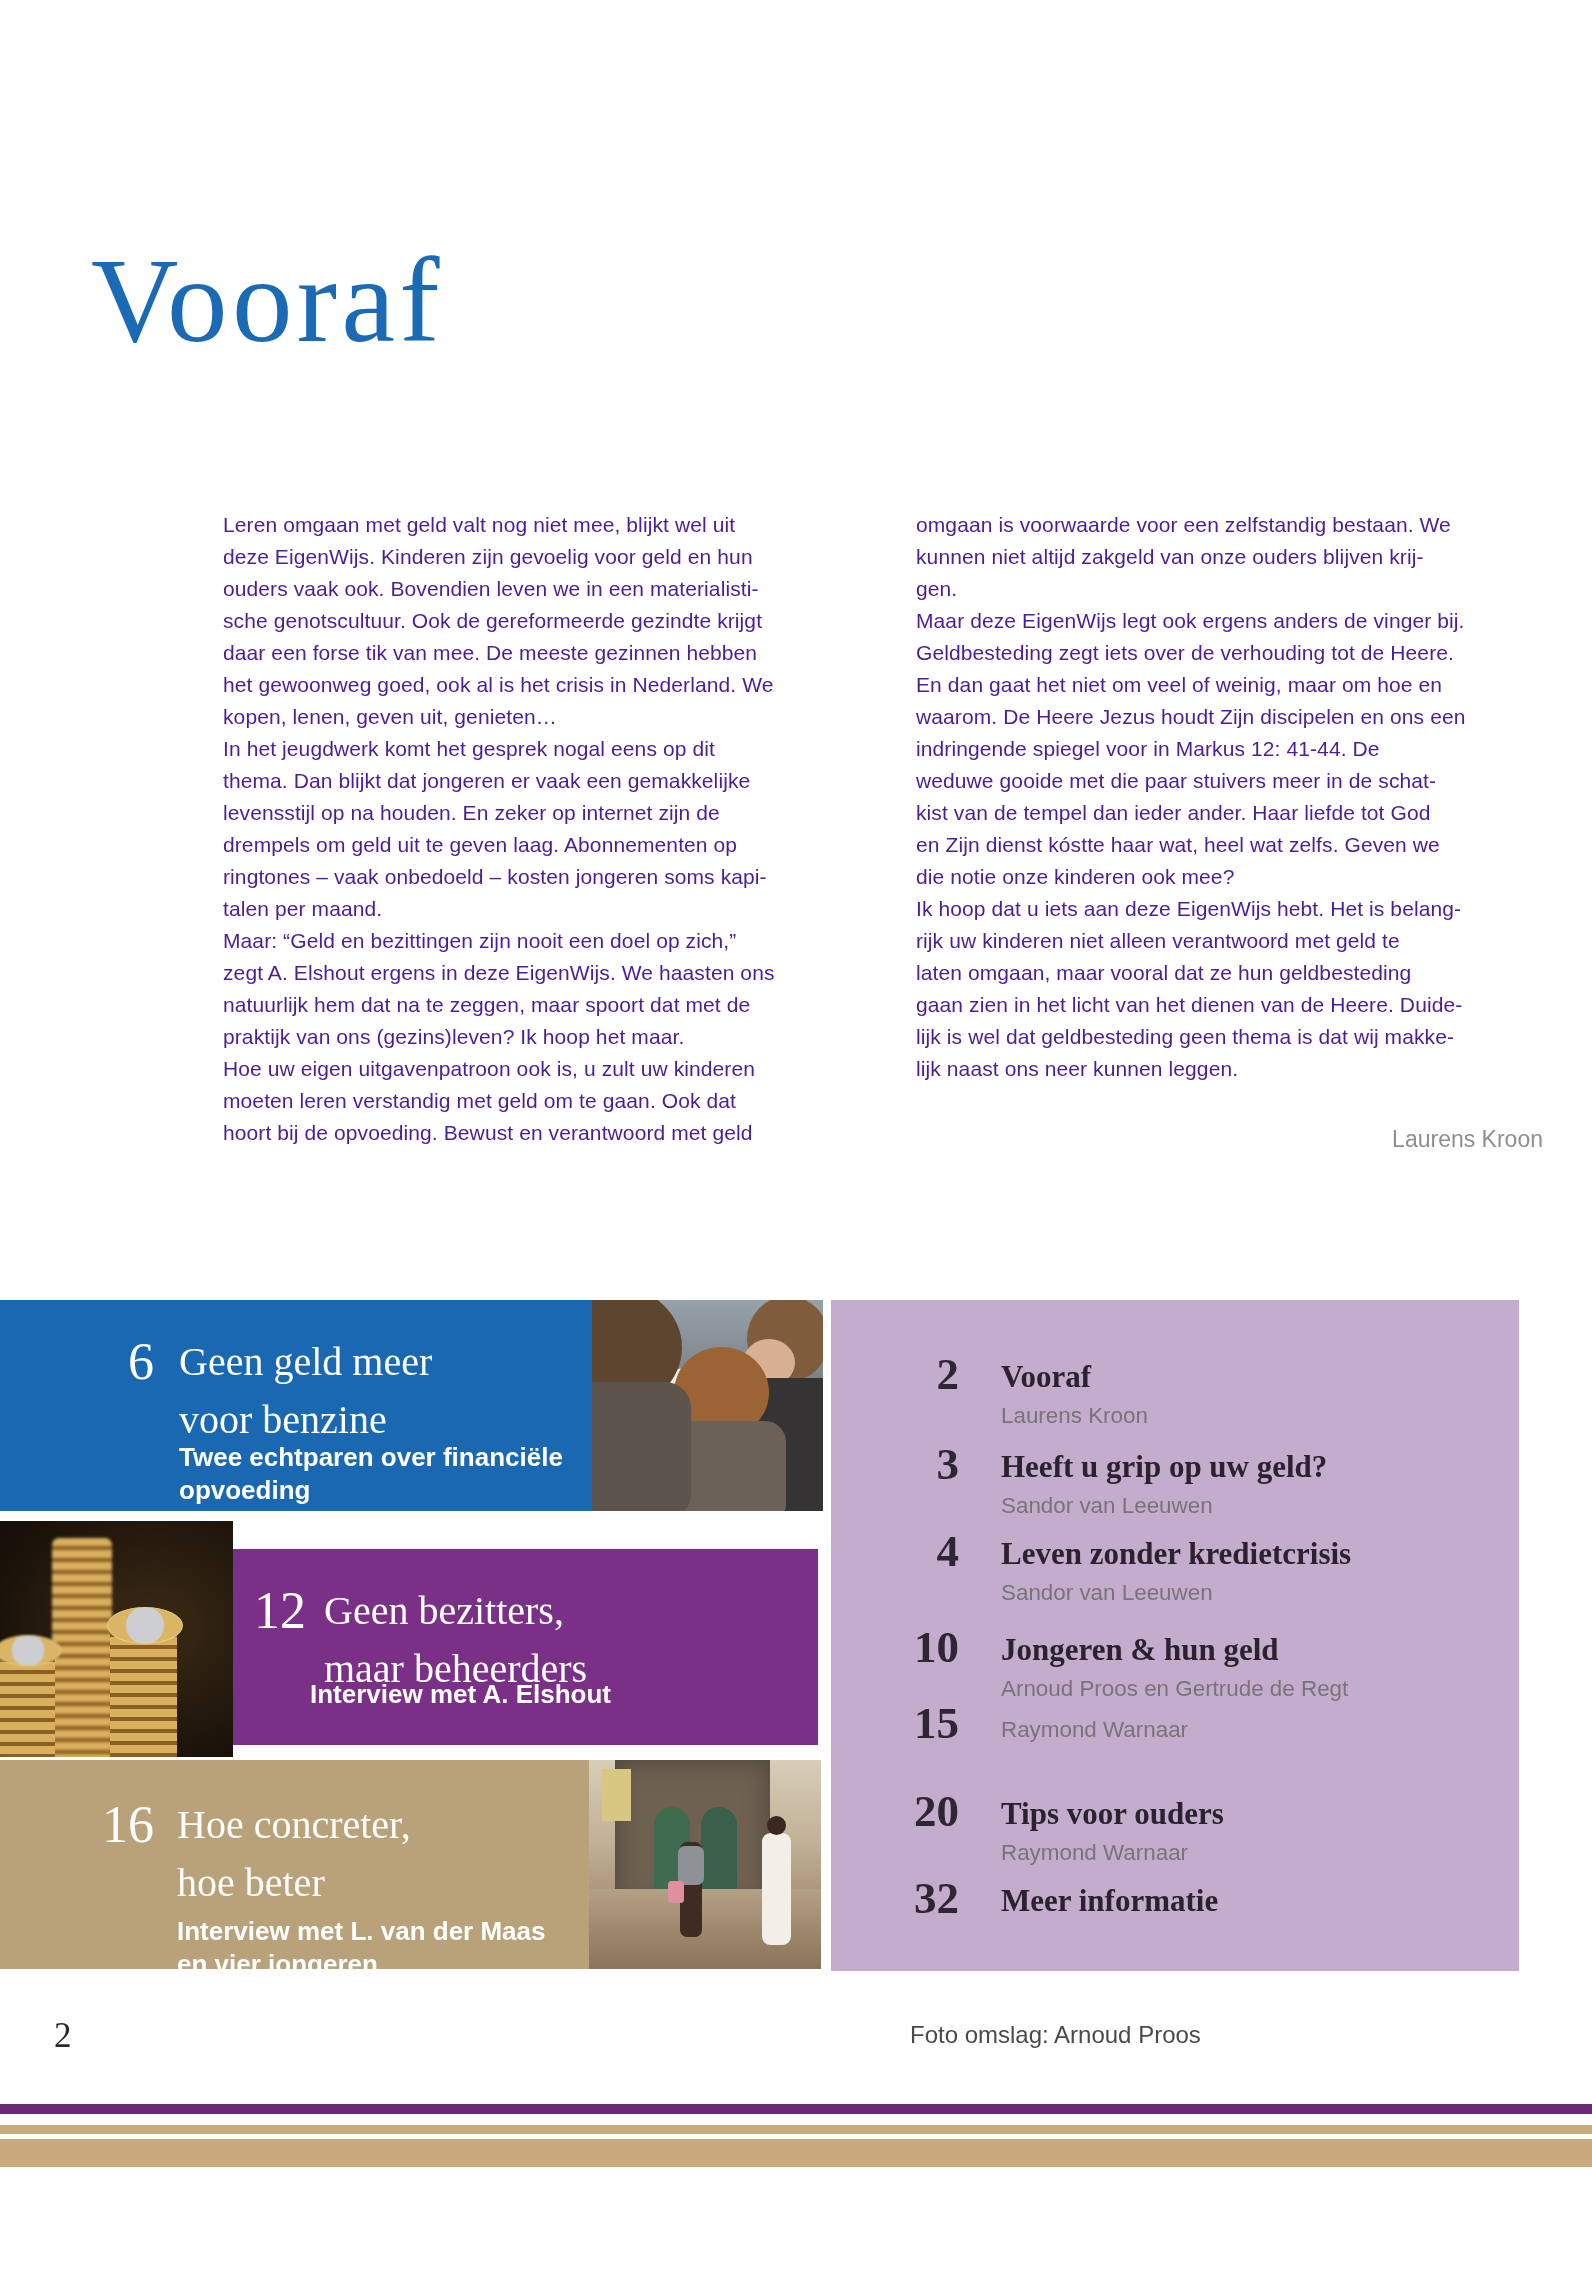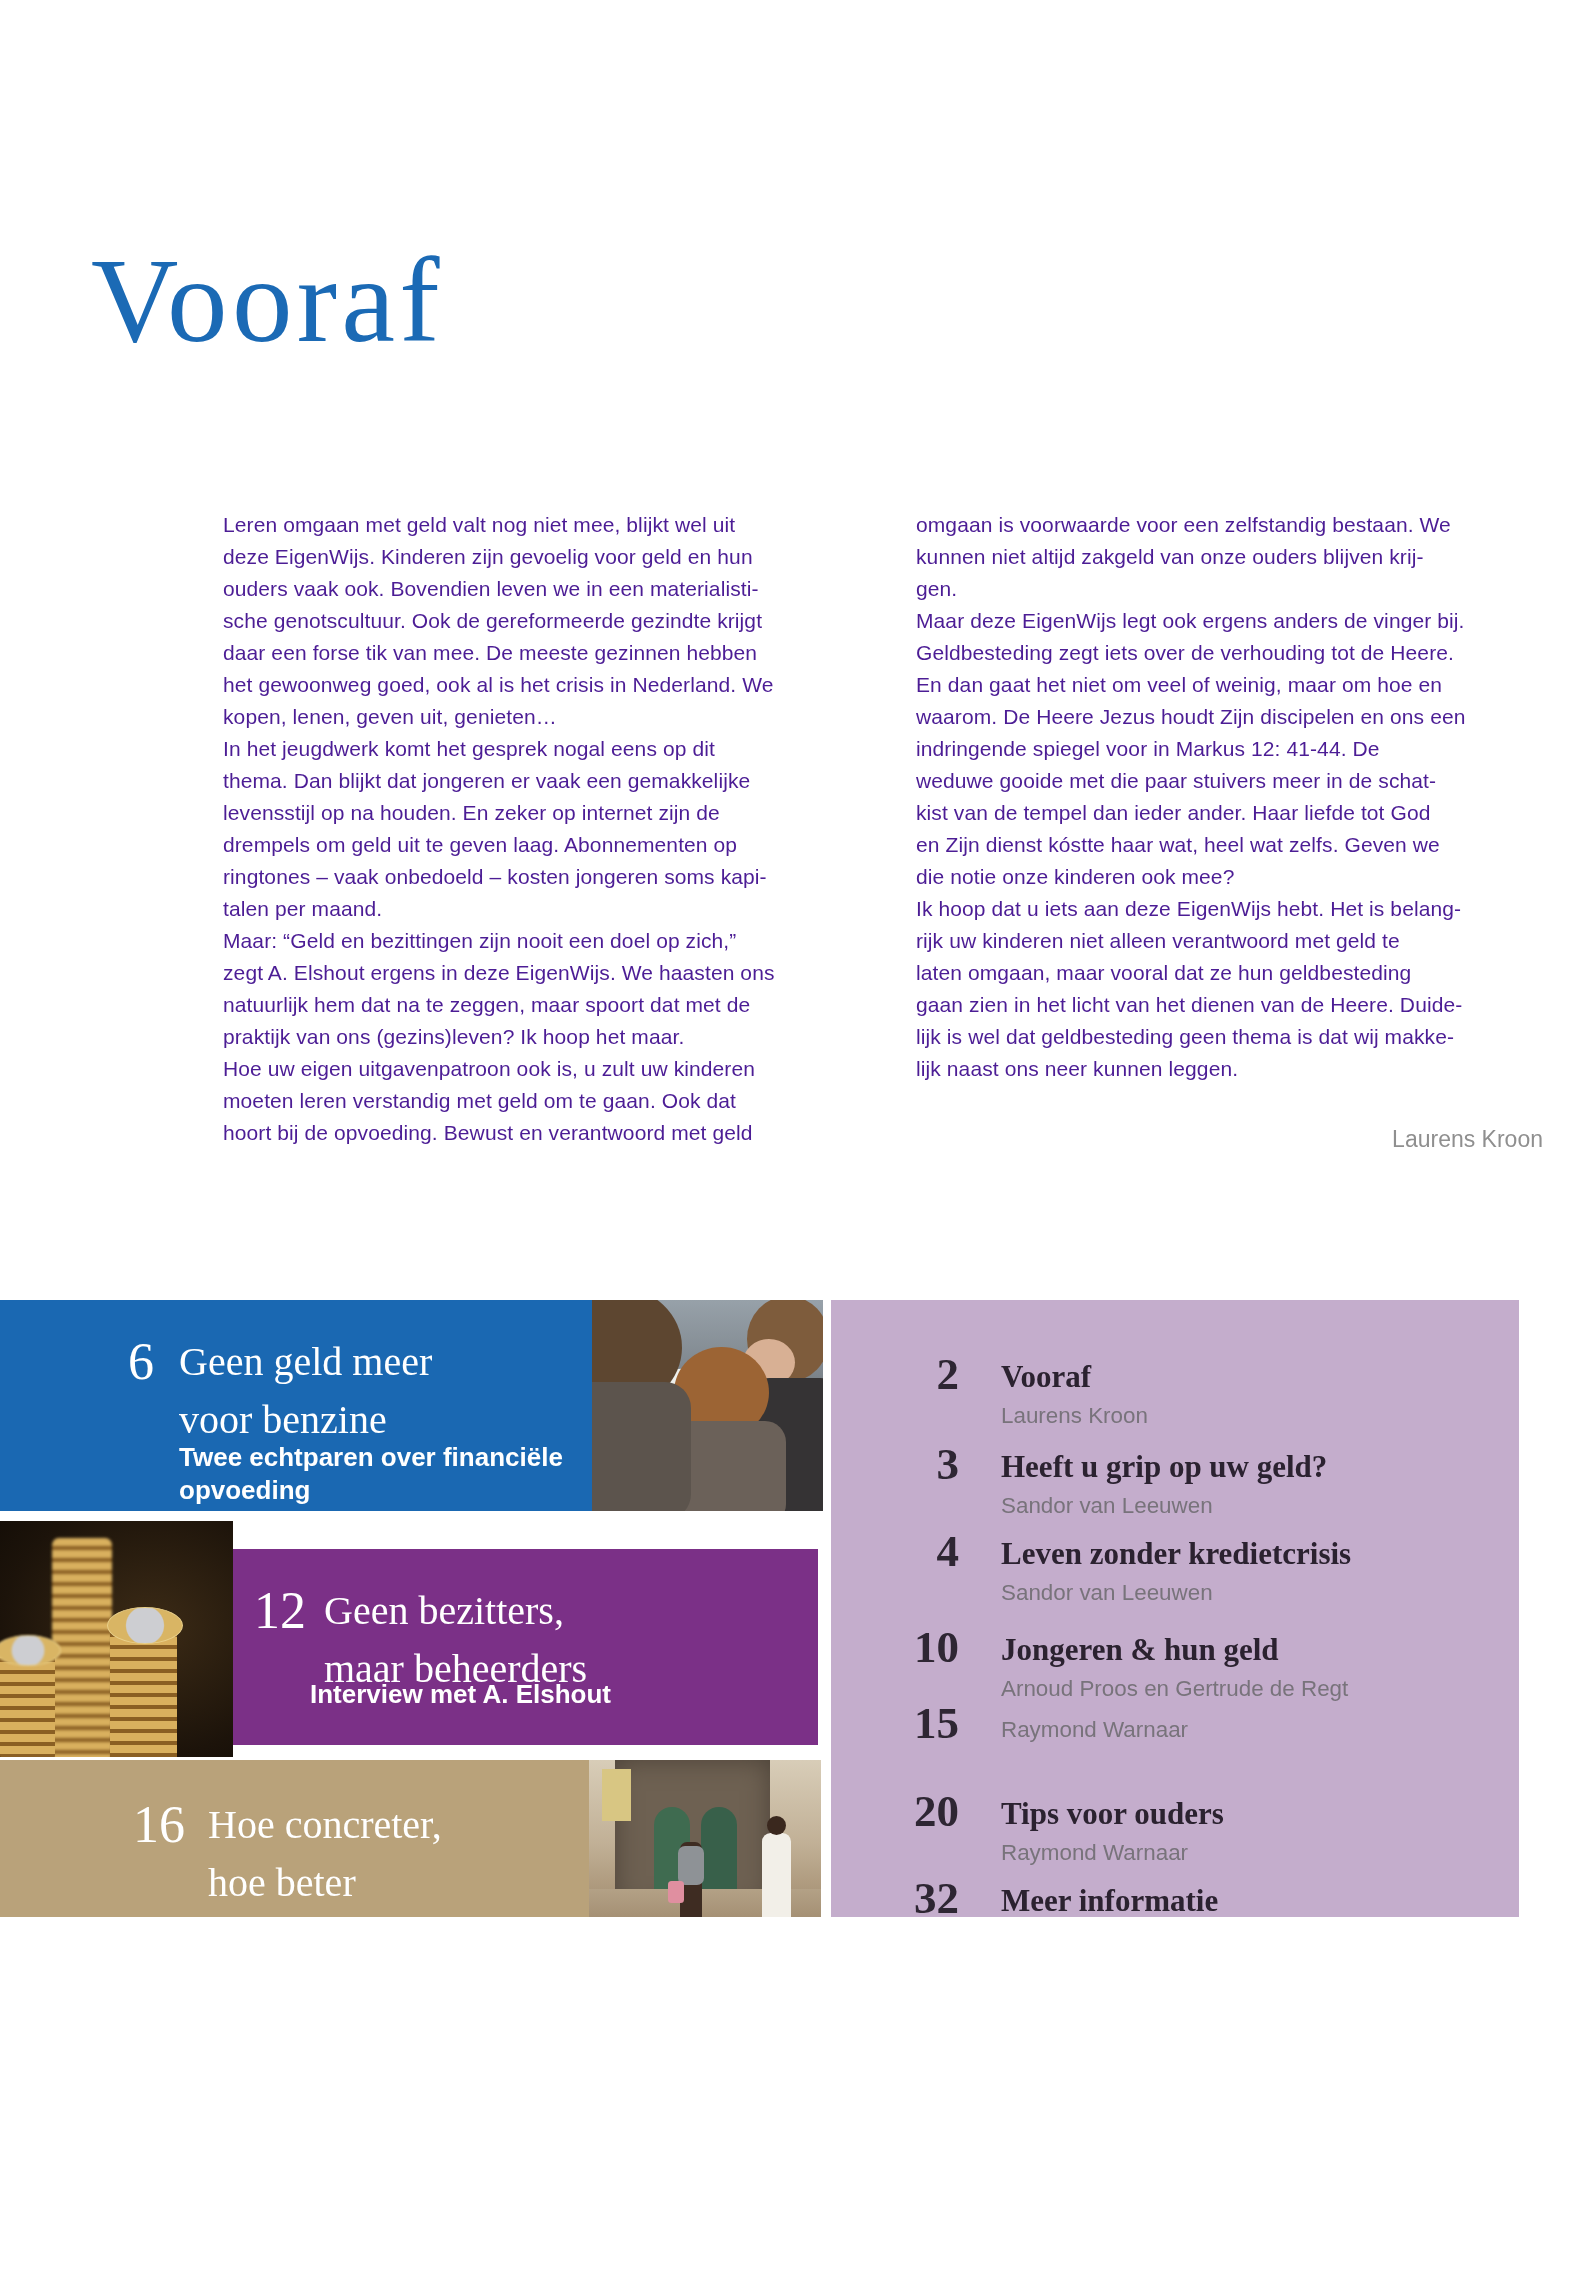--- a/index.html
+++ b/index.html
@@ -1,16 +1,16 @@
 <!DOCTYPE html>
 <html style="font-size:14px"><head>
 <meta charset="utf-8">
 <style>
   html,body{margin:0;padding:0;background:#ffffff;}
-  .page{position:relative;width:1592px;height:1917px;background:#ffffff;overflow:hidden;
+  .page{position:relative;width:1592px;height:2295px;background:#ffffff;overflow:hidden;
         font-family:"Liberation Sans",sans-serif;}
 
   
   .main-title{position:absolute;left:91px;top:240px;
     font-family:"Liberation Serif",serif;font-size:121px;font-weight:400;
     color:#1b6ab5;letter-spacing:4.3px;line-height:1;}
 
   
   .bodycol{position:absolute;top:509px;white-space:pre-line;
     font-size:21px;line-height:32px;color:#4c1d95;letter-spacing:0.1px;}
@@ -32,21 +32,21 @@
   .blue-block .f-num{width:51px;}
   .blue-block .f-sub{left:179px;top:141px;}
 
   .purple-block{left:233px;top:1549px;width:585px;height:196px;background:#7b3087;}
   .purple-block .numtitle{left:21px;top:33px;}
   .purple-block .f-num{width:70px;}
   .purple-block .f-sub{left:77px;top:129px;}
 
   .tan-block{left:0;top:1760px;width:589px;height:209px;background:#b9a27a;}
   .tan-block .numtitle{left:102px;top:36px;}
-  .tan-block .f-num{width:75px;margin-left:31px;}
+  .tan-block .f-num{width:75px;}
   .tan-block .f-sub{left:177px;top:155px;}
 
   
   .photo{position:absolute;overflow:hidden;}
   .photo *{position:absolute;}
   .photo-boys{left:592px;top:1300px;width:231px;height:211px;
     background:linear-gradient(180deg,#97a1a9 0%,#7d858c 35%,#595450 70%,#474240 100%);}
   .pb-sign{left:67px;top:67px;width:95px;height:60px;background:#eef0ec;transform:rotate(-4deg);
     color:#2a55b0;font-weight:bold;font-size:26px;line-height:60px;text-align:center;}
   .pb-screen{left:82px;top:121px;width:104px;height:52px;background:#23282c;}

